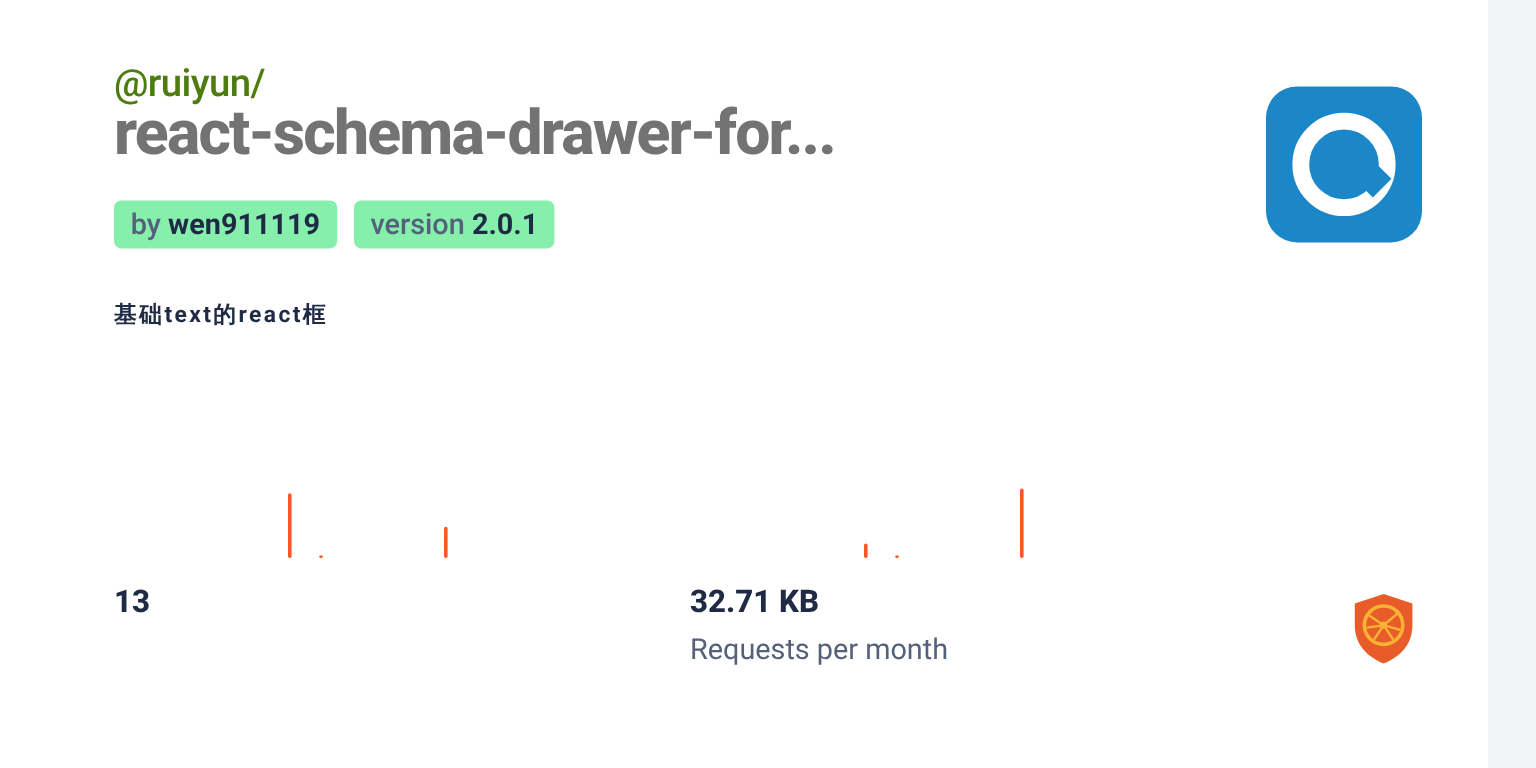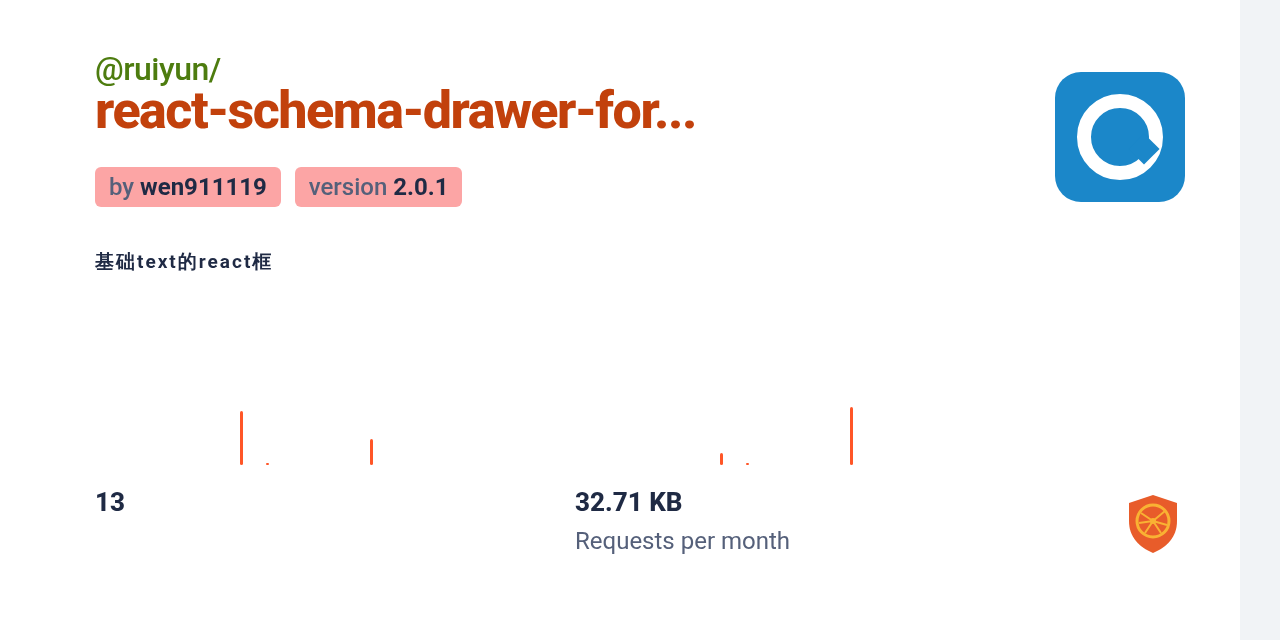--- a/index.html
+++ b/index.html
@@ -23,32 +23,32 @@
   }
   .scope {
     font-size: 32px;
     font-weight: 500;
     color: #4d7c0f;
     letter-spacing: -0.5px;
   }
   .pkg {
     font-size: 52px;
     font-weight: 800;
-    color: #c2410c;
+    color: #737373;
     letter-spacing: -1.5px;
     margin-top: -4px;
     line-height: 1.05;
   }
   .badges {
     margin-top: 28px;
     display: flex;
     gap: 14px;
   }
   .badge {
-    background: #fca5a5;
+    background: #86efac;
     color: #55607a;
     font-size: 24px;
     padding: 6px 14px;
     border-radius: 6px;
     font-weight: 500;
   }
   .badge b { color: #1f2a44; font-weight: 700; }
   .desc {
     margin-top: 42px;
     font-size: 19px;

